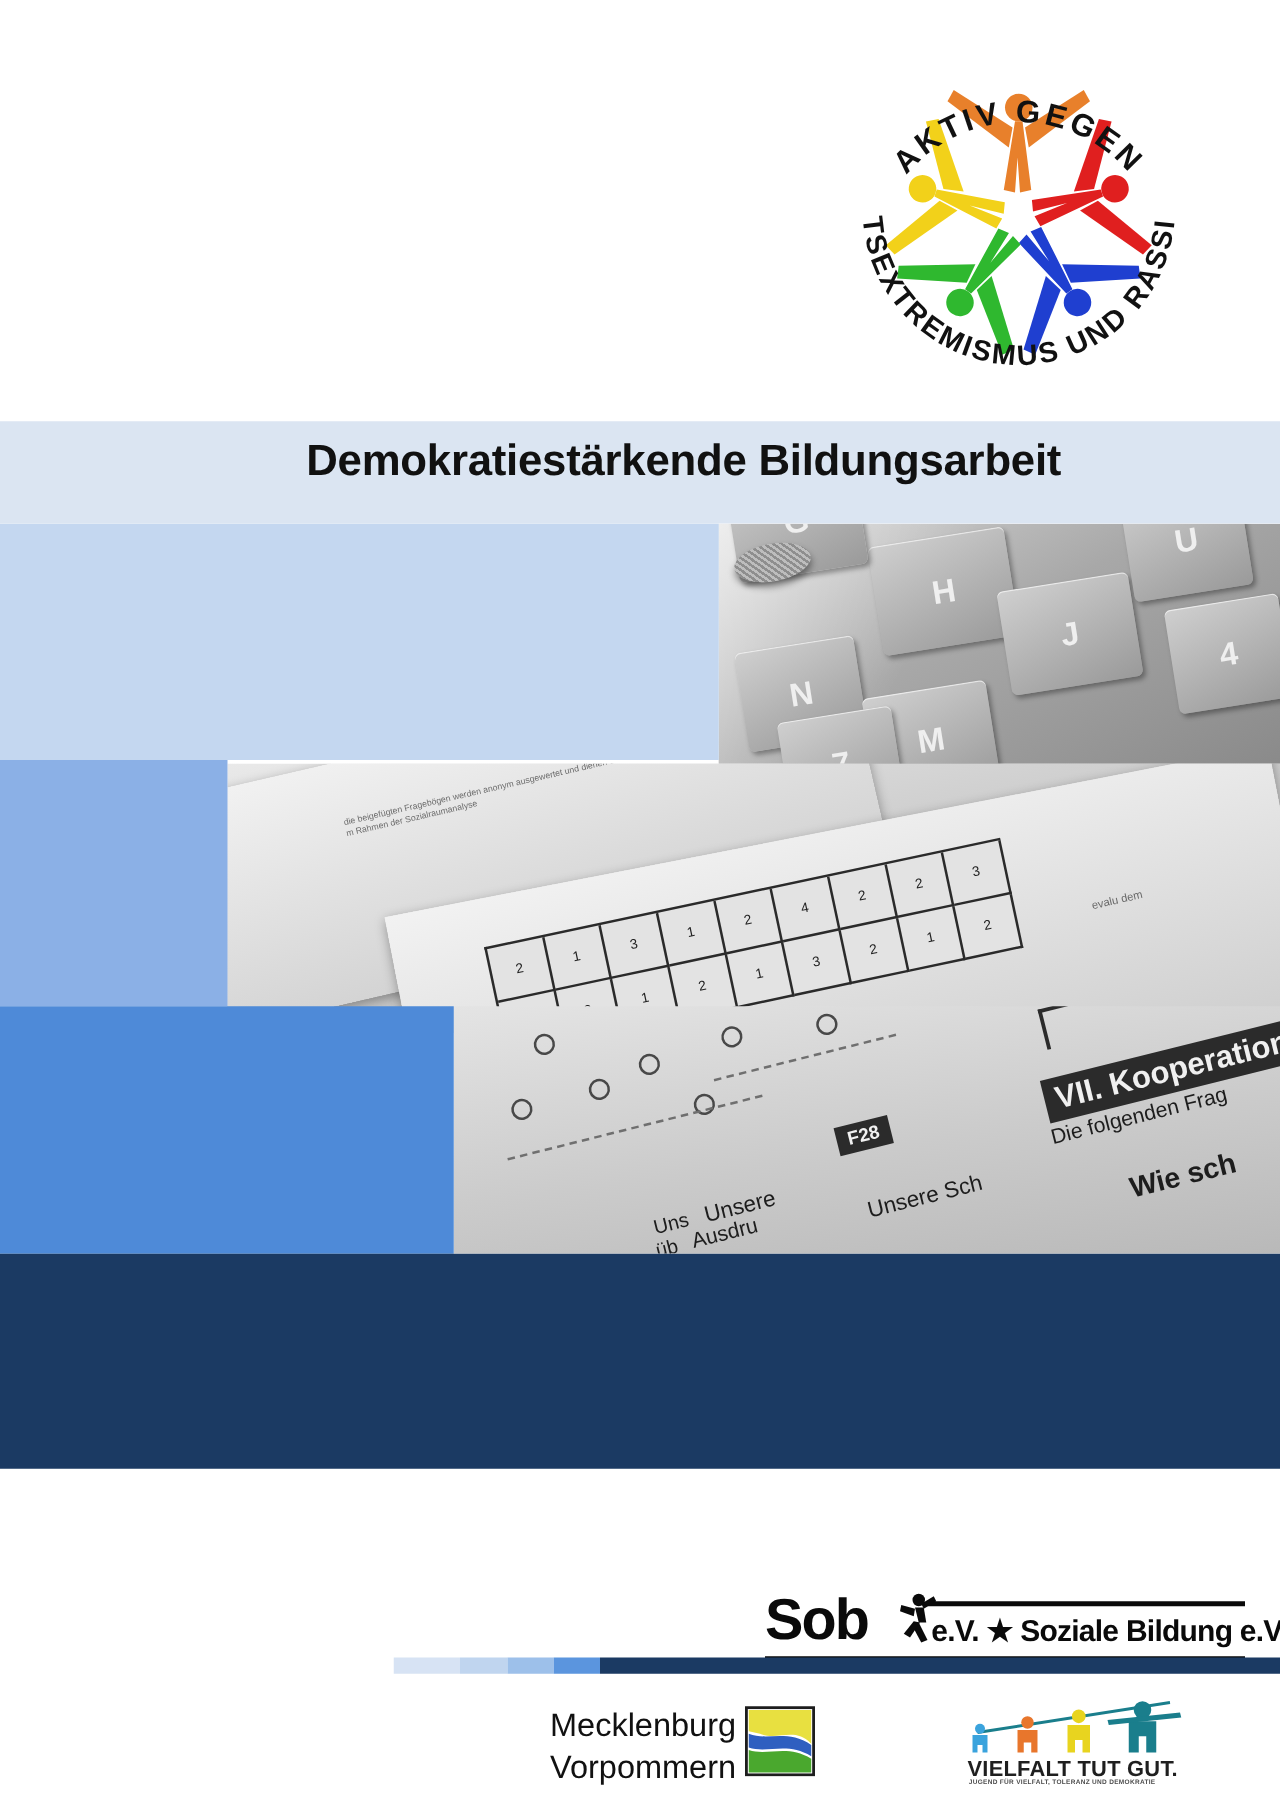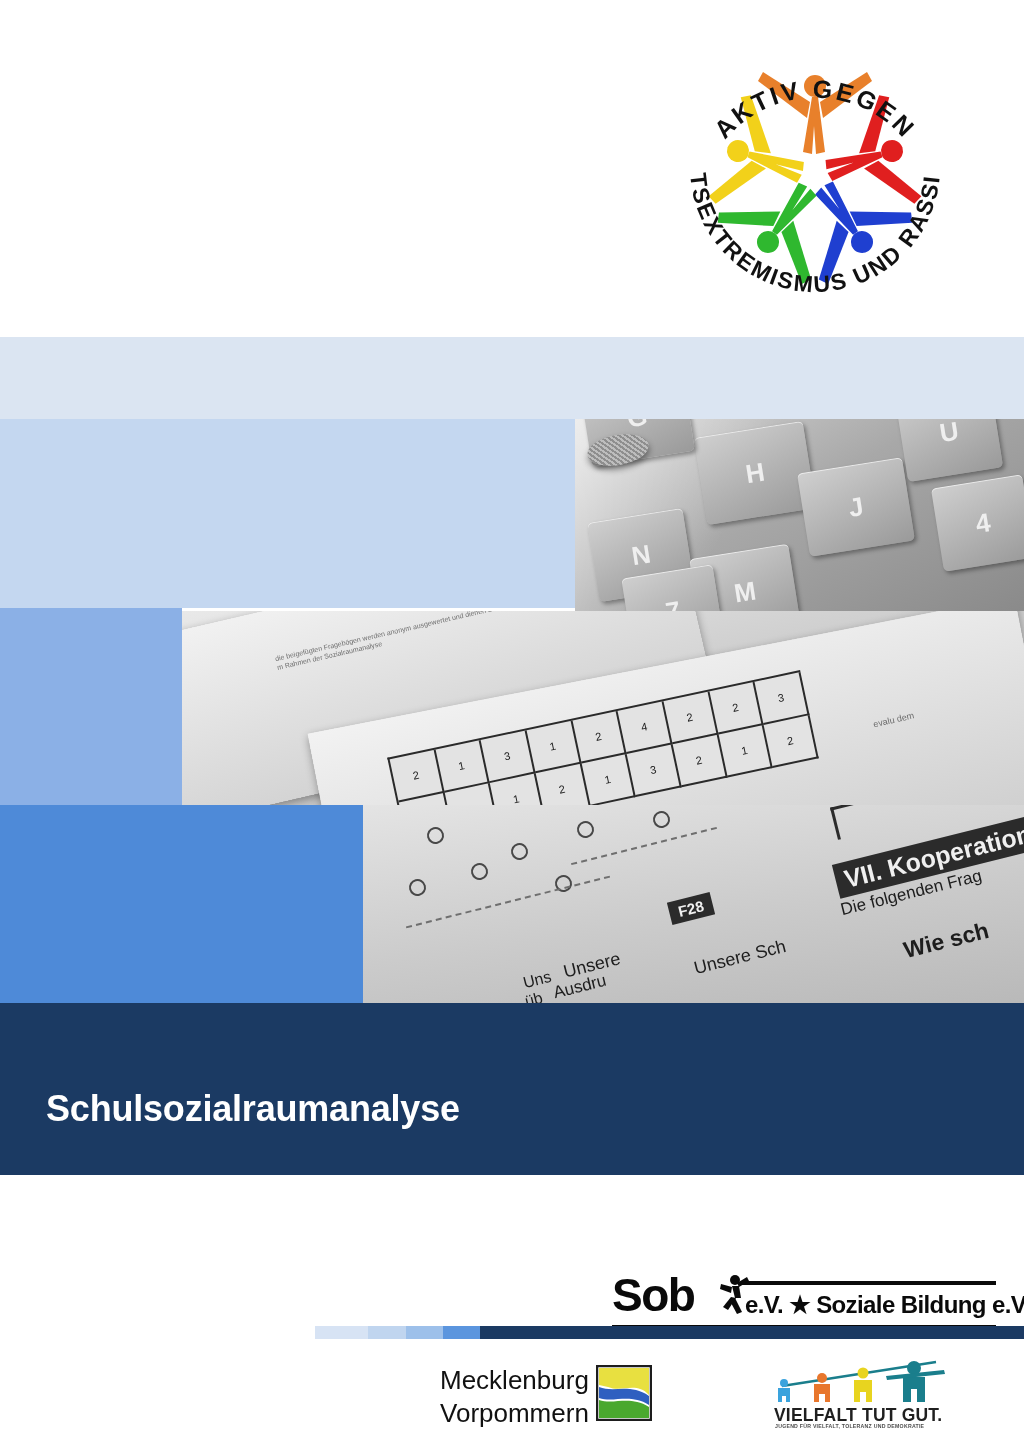--- a/index.html
+++ b/index.html
@@ -347,20 +347,21 @@
       <text font-family="'Liberation Sans', sans-serif" font-size="25" font-weight="bold" fill="#111111" letter-spacing="3">
         <textPath href="#arcTop" startOffset="50%" text-anchor="middle">AKTIV GEGEN</textPath>
       </text>
       <text font-family="'Liberation Sans', sans-serif" font-size="23" font-weight="bold" fill="#111111" letter-spacing="2">
         <textPath href="#arcBot" startOffset="50%" text-anchor="middle">RECHTSEXTREMISMUS UND RASSISMUS</textPath>
       </text>
     </svg>
   </div>
 
   <div class="header-band"></div>
+  <div class="header-title">Demokratiestärkende Bildungsarbeit</div>
 
   <div class="collage">
 
     <div class="photo photo-keyboard">
       <div class="key" style="left:18px;  top:96px;  width:96px; height:80px; transform:rotate(-9deg);">N</div>
       <div class="key" style="left:120px; top:132px; width:100px;height:82px; transform:rotate(-9deg);">M</div>
       <div class="key" style="left:125px; top:10px;  width:110px;height:88px; transform:rotate(-9deg);">H</div>
       <div class="key" style="left:228px; top:46px;  width:106px;height:84px; transform:rotate(-9deg);">J</div>
       <div class="key" style="left:10px;  top:-44px; width:104px;height:84px; transform:rotate(-9deg);">G</div>
       <div class="key" style="left:326px; top:-30px; width:96px; height:86px; transform:rotate(-9deg);">U</div>
@@ -417,21 +418,20 @@
       <div class="q-dash" style="left:40px;  top:96px;  width:210px;"></div>
       <div class="q-dash" style="left:206px; top:40px;  width:150px;"></div>
     </div>
   </div>
 
   <div class="blue-block blue-1"></div>
   <div class="blue-block blue-2"></div>
   <div class="blue-block blue-3"></div>
 
   <div class="navy-band"></div>
-  <div class="navy-title">Schulsozialraumanalyse</div>
 
   <div class="sobi">
     <div class="sobi-rule sobi-rule-top"></div>
     <div class="sobi-rule sobi-rule-bottom"></div>
     <div class="sobi-word">Sob</div>
     <div class="sobi-runner">
       <svg viewBox="0 0 34 42" xmlns="http://www.w3.org/2000/svg">
         <circle cx="20" cy="6" r="5" fill="#0a0a0a"></circle>
         <path d="M17,12 L24,12 L26,24 L20,24 Z" fill="#0a0a0a"></path>
         <path d="M24,13 L34,7 L32,3 L22,9 Z" fill="#0a0a0a"></path>

